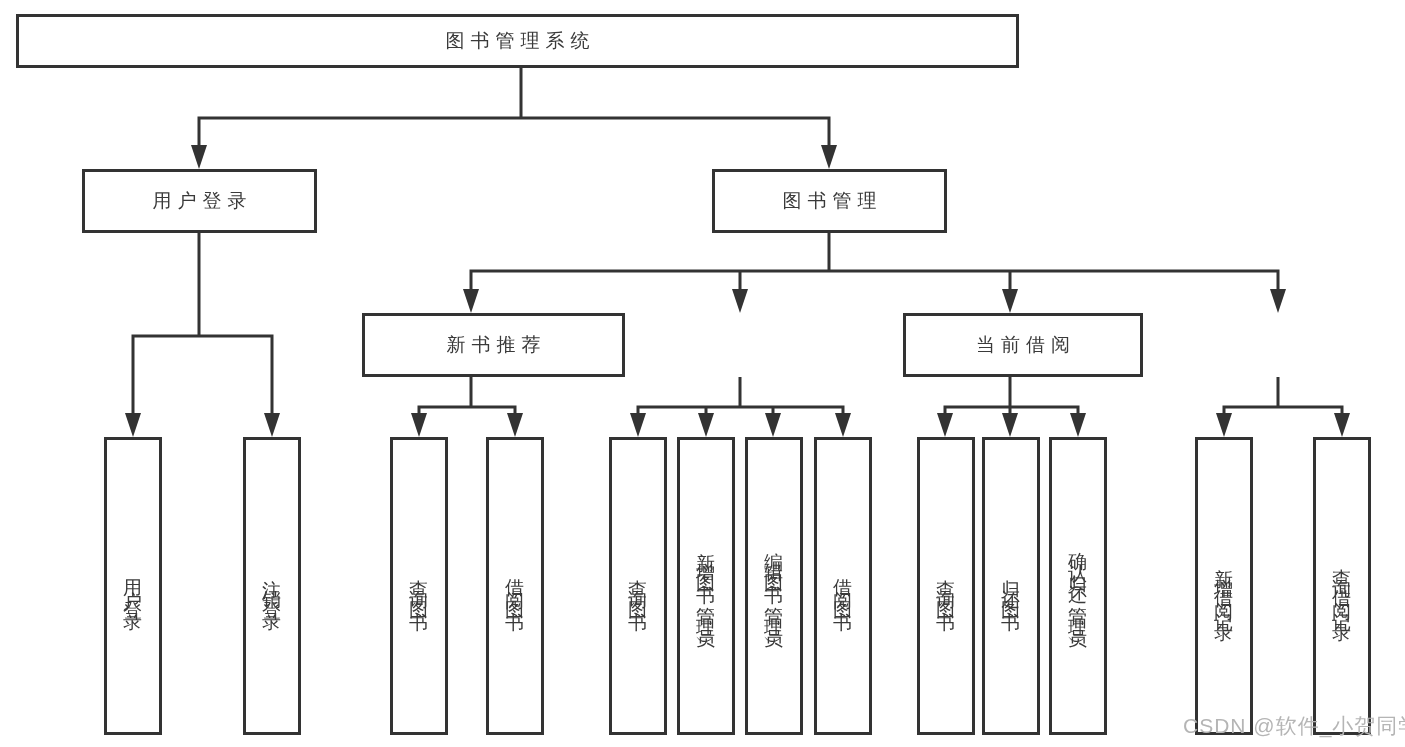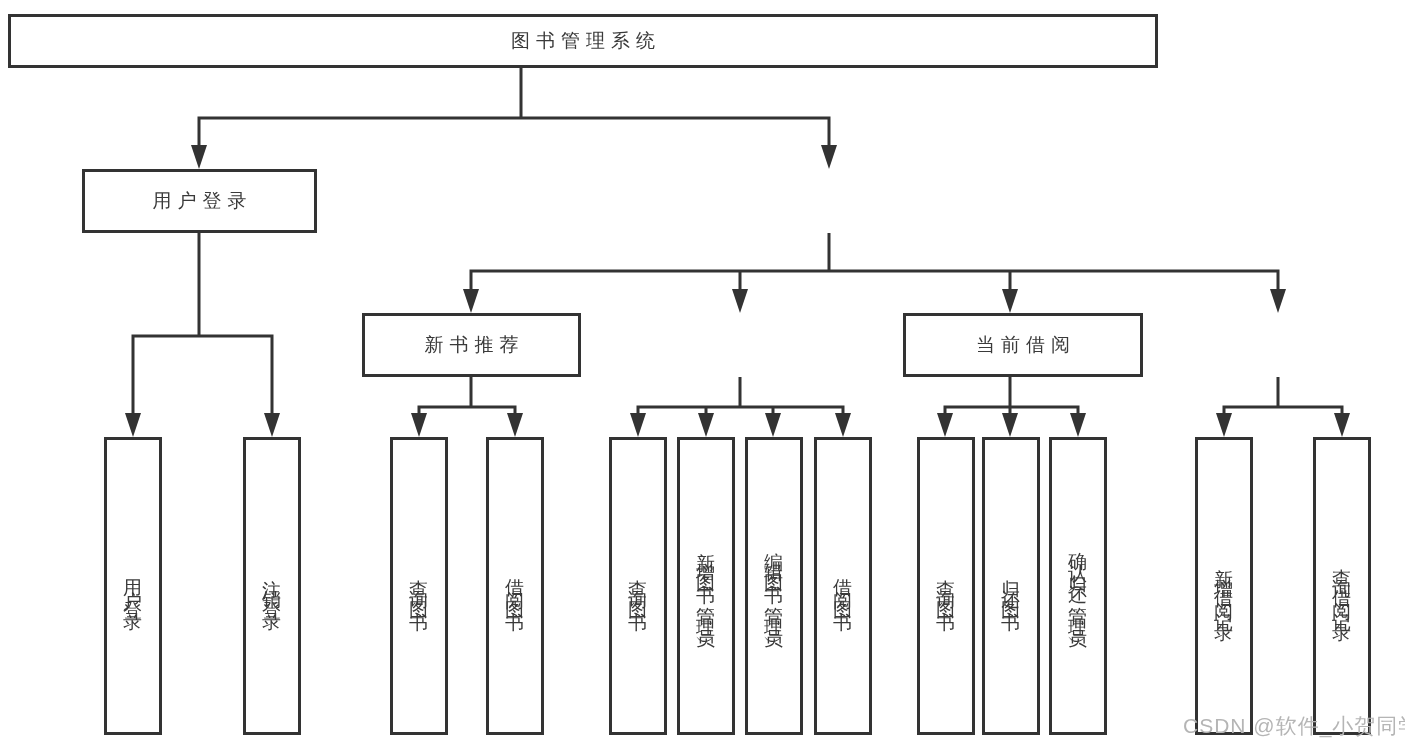--- a/index.html
+++ b/index.html
@@ -79,25 +79,26 @@
       <polygon points="765,413 781,413 773,437"></polygon>
       <polygon points="835,413 851,413 843,437"></polygon>
       <polygon points="937,413 953,413 945,437"></polygon>
       <polygon points="1002,413 1018,413 1010,437"></polygon>
       <polygon points="1070,413 1086,413 1078,437"></polygon>
       <polygon points="1216,413 1232,413 1224,437"></polygon>
       <polygon points="1334,413 1350,413 1342,437"></polygon>
     </g>
   </svg>
 
-  <div class="node h" style="left:8px;top:14px;width:1150px;height:54px">图书管理系统</div>
+  <div class="node h" style="left:16px;top:14px;width:1003px;height:54px">图书管理系统</div>
 
   <div class="node h" style="left:82px;top:169px;width:235px;height:64px">用户登录</div>
+  <div class="node h" style="left:712px;top:169px;width:235px;height:64px">图书管理</div>
 
-  <div class="node h" style="left:362px;top:313px;width:219px;height:64px">新书推荐</div>
+  <div class="node h" style="left:362px;top:313px;width:263px;height:64px">新书推荐</div>
   <div class="node h" style="left:903px;top:313px;width:240px;height:64px">当前借阅</div>
 
   <div class="node v" style="left:104px;top:437px;width:58px;height:298px">用户登录</div>
   <div class="node v" style="left:243px;top:437px;width:58px;height:298px">注销登录</div>
 
   <div class="node v" style="left:390px;top:437px;width:58px;height:298px">查询图书</div>
   <div class="node v" style="left:486px;top:437px;width:58px;height:298px">借阅图书</div>
 
   <div class="node v" style="left:609px;top:437px;width:58px;height:298px">查询图书</div>
   <div class="node v" style="left:677px;top:437px;width:58px;height:298px">新增图书（管理员）</div>

